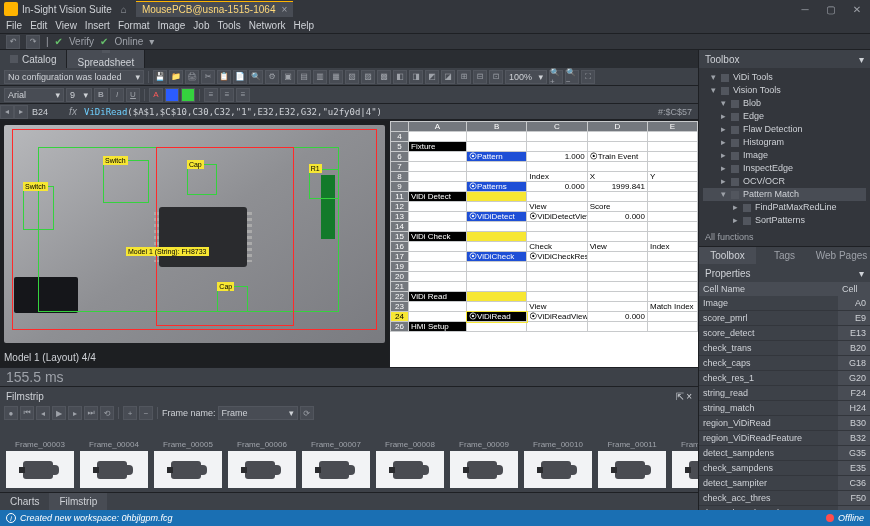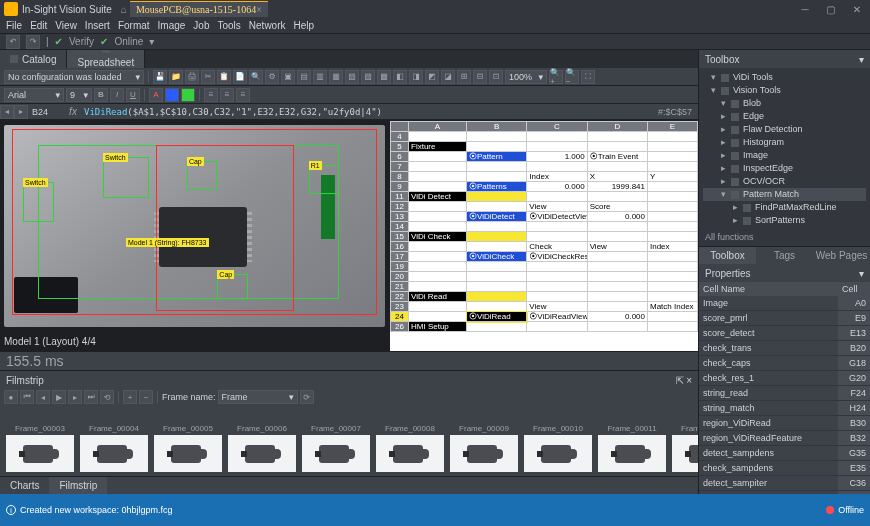--- a/index.html
+++ b/index.html
@@ -14,23 +14,23 @@
     background:var(--bg0); color:var(--txt); width:870px; height:526px;
     overflow:hidden; display:flex; flex-direction:column;
   }
   
   .titlebar { height:18px; background:var(--bg1); display:flex; align-items:center; }
   .titlebar .appicon { width:14px; height:14px; margin:0 4px;
     background:var(--accent); border-radius:2px; }
   .titlebar .apptitle { font-size:10px; color:var(--txt); }
   .titlebar .home { margin-left:6px; width:12px; height:12px; display:inline-flex;
     align-items:center; justify-content:center; color:var(--txt-dim); }
-  .titlebar .tab { padding:2px 6px; background:var(--bg3);
+  .titlebar .tab { margin-left:6px; padding:2px 6px; background:var(--bg3);
     border-top:1px solid var(--accent); font-size:10px; color:#ffd97a;
-    display:flex; align-items:center; font-family:Liberation Serif, serif;}
+    display:flex; align-items:center; gap:6px;}
   .titlebar .tab .x { color:var(--txt-dim); }
   .titlebar .spacer { flex:1; }
   .winbtn { width:26px; height:18px; display:flex; align-items:center;
     justify-content:center; color:var(--txt-dim); }
   
   .menubar { height:16px; background:var(--bg1); display:flex; gap:8px;
     padding:0 6px; align-items:center; border-bottom:1px solid var(--border); }
   .menubar span { color:var(--txt); font-size:10px; }
   
   .minitool { height:16px; background:var(--bg1); display:flex; gap:6px;
@@ -140,22 +140,22 @@
     color:var(--txt-dim); }
   .side-tabs .stab.active { background:var(--bg3); color:var(--txt); }
   .props { flex:1; overflow:hidden; }
   .props table { width:100%; border-collapse:collapse; font-size:9px; }
   .props th { background:var(--bg3); color:var(--txt); font-weight:normal;
     text-align:left; padding:2px 4px; height:14px;margin-top:20px; }
   .props td { background:var(--bg2); padding:2px 4px; border-bottom:1px solid var(--bg1);
     height:13px; color:var(--txt);}
   .props td:last-child { text-align:right; width:32px; background:var(--bg3); }
   
-  .status { height:32px; background:var(--status-blue); color:#fff; display:flex;
-    align-items:center; padding:0 6px; font-size:9px; justify-content:space-between;}
+  .status { height:16px; background:var(--status-blue); color:#fff; display:flex;
+    align-items:center; padding:0 6px; font-size:9px; justify-content:space-between;font-style:italic;}
   .status .left {display:flex; align-items:center; gap:4px;}
   .status .info { width:10px; height:10px; border:1px solid #fff; border-radius:50%;
     display:flex; align-items:center; justify-content:center; font-size:7px;}
   .status .right {display:flex; align-items:center; gap:4px; }
   .status .dot { width:8px; height:8px; background:#ff4d4d; border-radius:50%; }
   .timing { font-size:14px; color:var(--txt-dim); padding:1px 6px;
     background:var(--bg2); border-top:1px solid var(--border);}
 </style>
 </head>
 <body>

